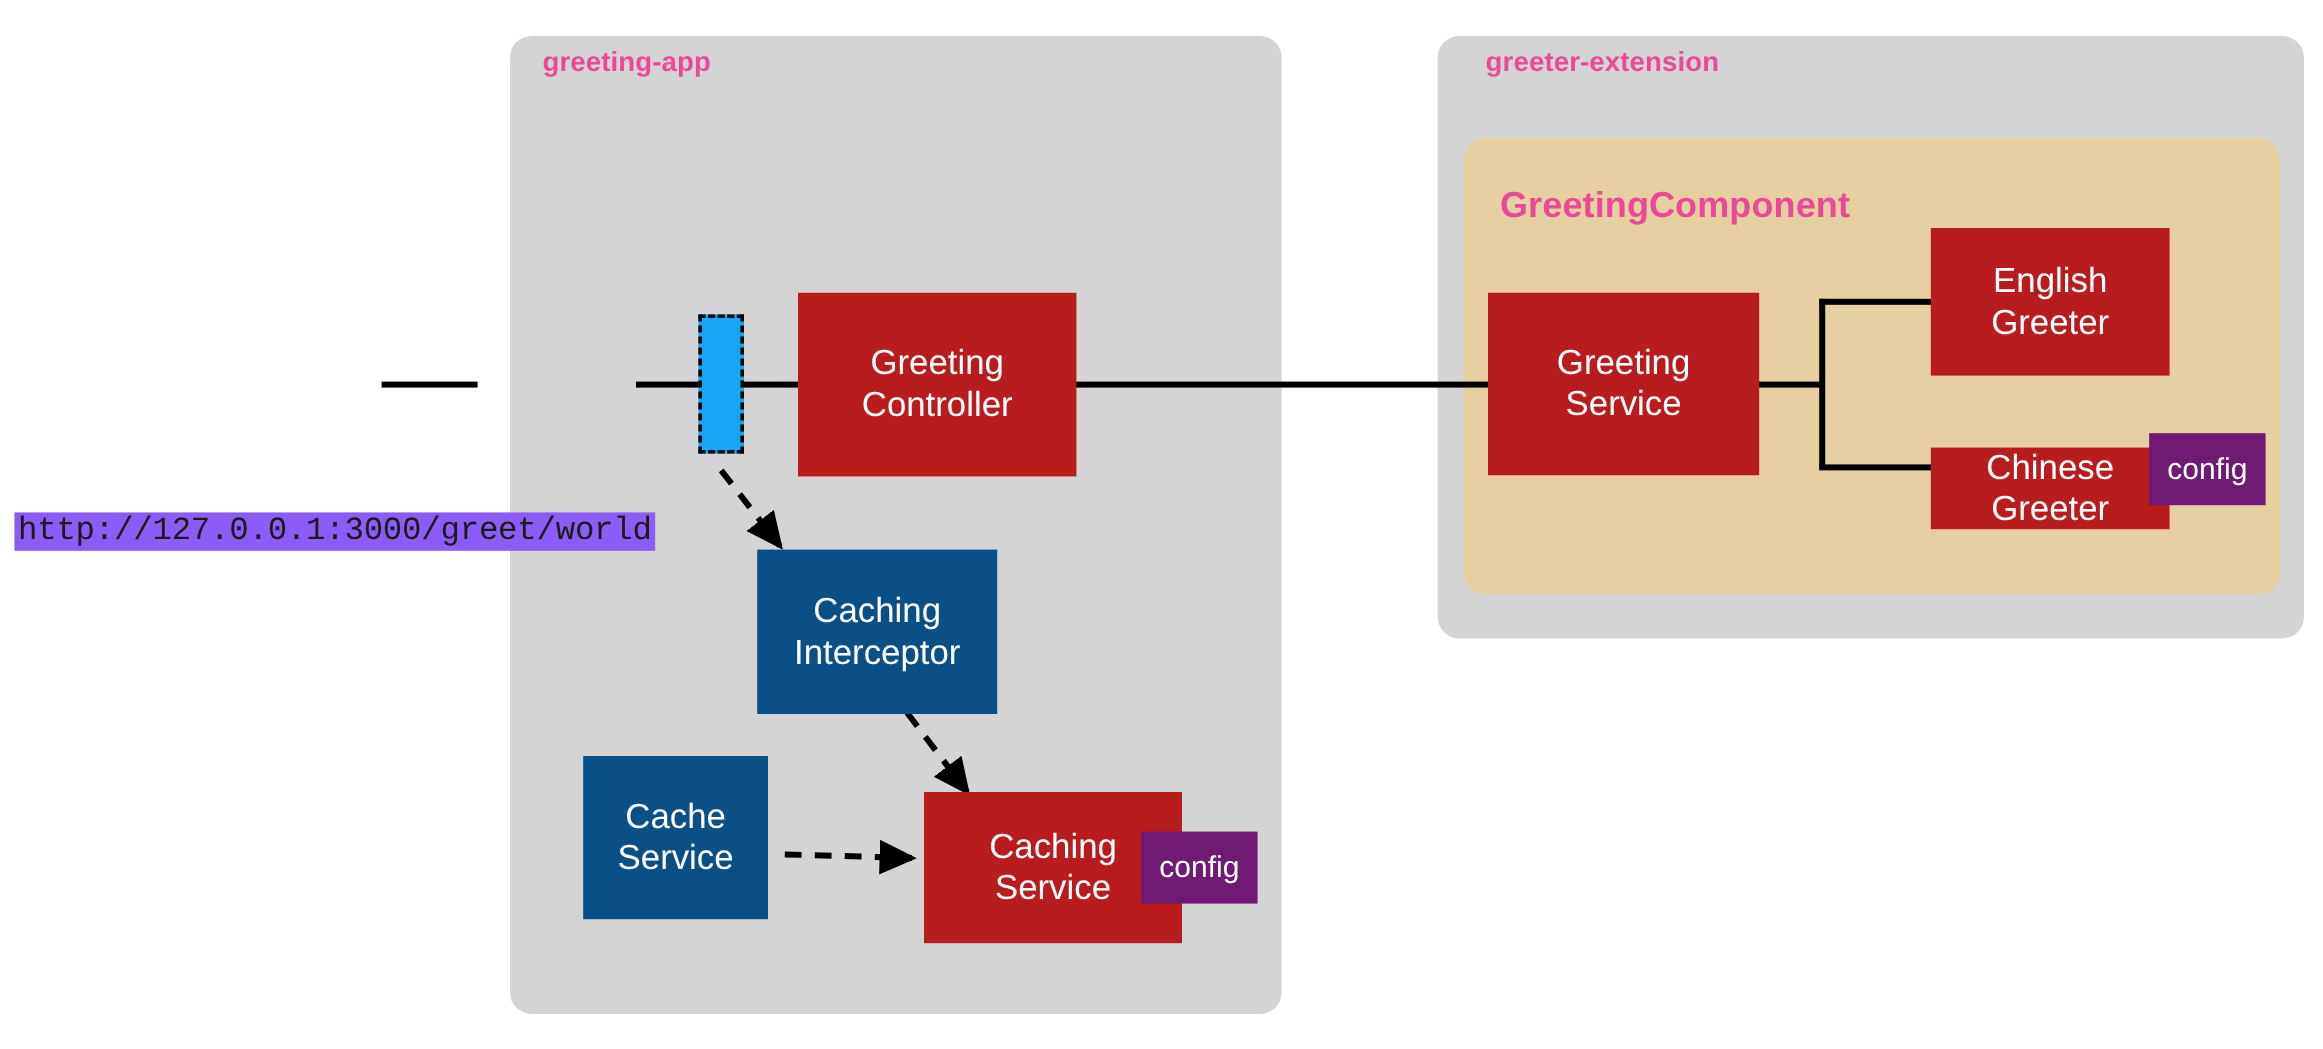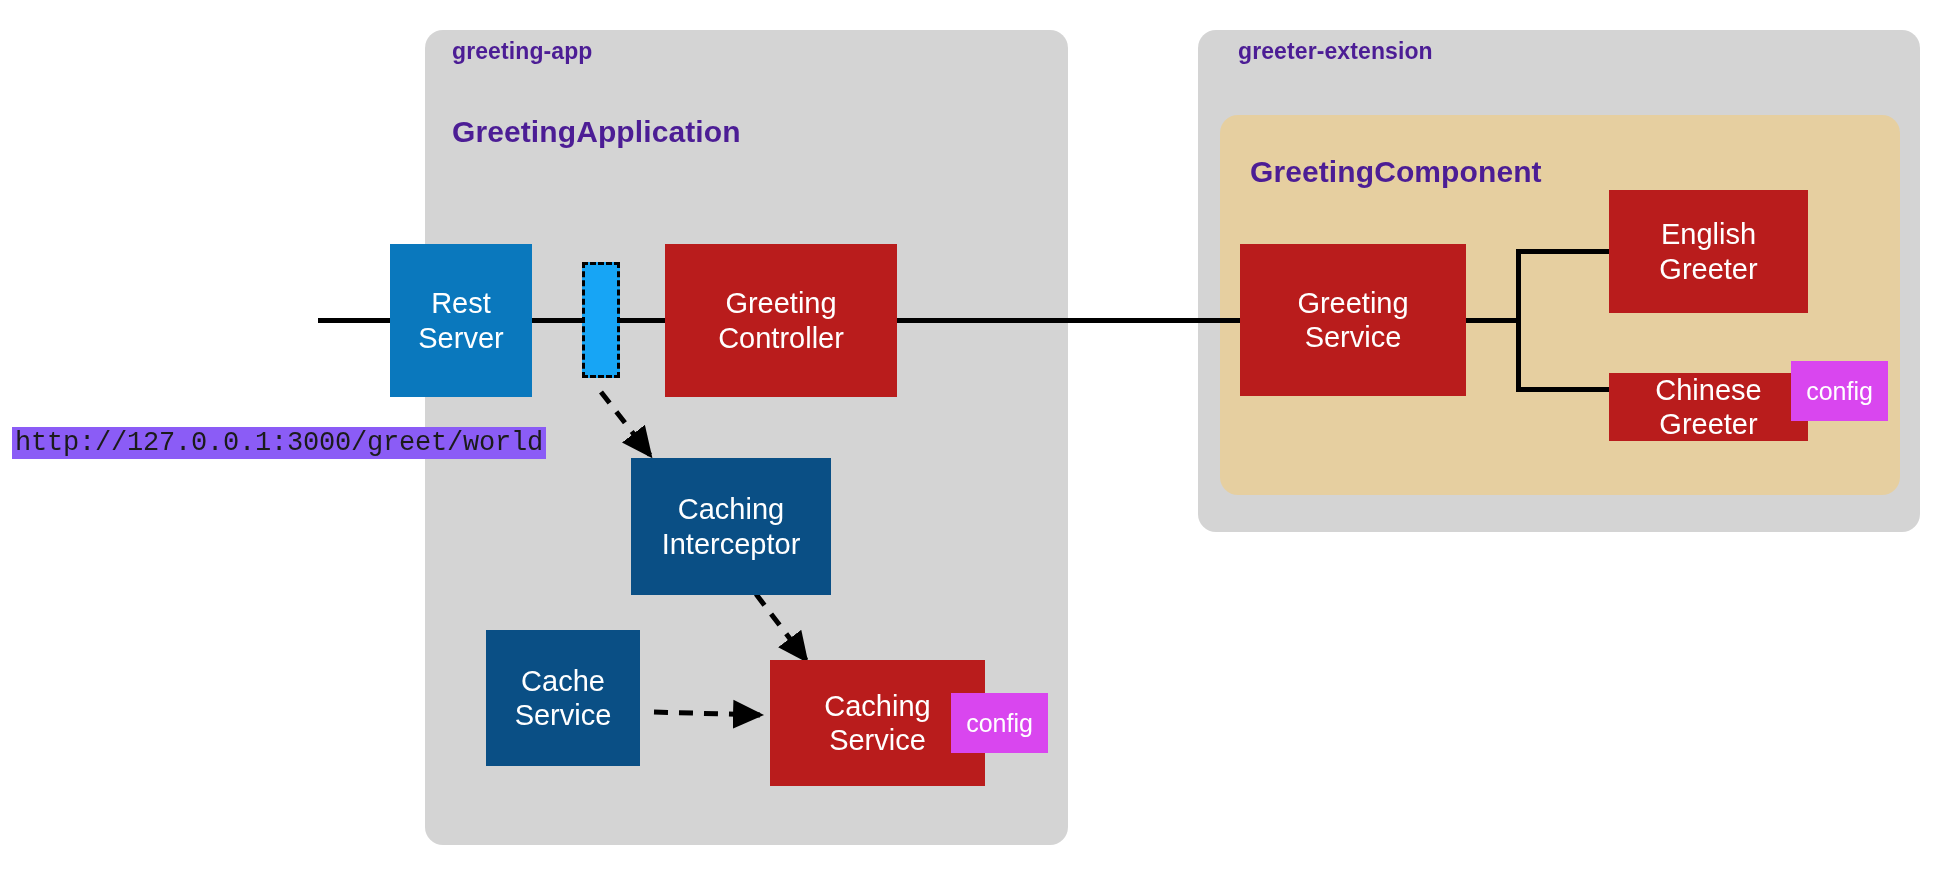--- a/index.html
+++ b/index.html
@@ -6,36 +6,36 @@
   body{width:1936px;height:874px;position:relative;overflow:hidden;
        font-family:"Liberation Sans","DejaVu Sans",sans-serif;}
 
   .stage{position:absolute;left:0;top:0;width:1936px;height:874px;}
 
   
   .container{position:absolute;border-radius:18px;}
   .c-grey{background:#d4d4d4;}
   .c-tan{background:#e6cfa0;}
 
-  .container-title{position:absolute;font-weight:bold;color:#4c1d95;
+  .container-title{position:absolute;font-weight:bold;color:#ec4899;
        white-space:nowrap;letter-spacing:.1px;}
   .t-small{font-size:23px;}
   .t-big{font-size:30px;}
 
   
   .node{position:absolute;display:flex;align-items:center;justify-content:center;
         text-align:center;color:#ffffff;line-height:1.18;font-size:29px;
         box-sizing:border-box;padding:4px 6px;}
   .n-magenta{background:#9b1b61;}
   .n-blue{background:#0a78bd;}
   .n-teal{background:#b91c1c;}
   .n-navy{background:#0a4f85;}
 
   .badge{position:absolute;display:flex;align-items:center;justify-content:center;
-        background:#d946ef;color:#ffffff;font-size:25px;}
+        background:#701a75;color:#ffffff;font-size:25px;}
 
   .seqbox{position:absolute;background:#17a5f5;border:3px dashed #000;
         box-sizing:border-box;}
 
   
   .urlchip{position:absolute;background:#8b5cf6;color:#1b1b1b;
         font-family:"Liberation Mono","DejaVu Sans Mono",monospace;
         font-size:27px;letter-spacing:-0.2px;white-space:nowrap;padding:1px 3px;}
 
   
@@ -46,21 +46,20 @@
   svg.overlay{position:absolute;left:0;top:0;width:1936px;height:874px;
         pointer-events:none;overflow:visible;}
 </style>
 </head>
 <body>
 
 <div class="stage">
 
   <div class="container c-grey" style="left:425px;top:30px;width:643px;height:815px;"></div>
   <div class="container-title t-small" style="left:452px;top:38px;">greeting-app</div>
-  <div class="container-title t-big" style="left:452px;top:115px;">GreetingApplication</div>
 
   <div class="container c-grey" style="left:1198px;top:30px;width:722px;height:502px;"></div>
   <div class="container-title t-small" style="left:1238px;top:38px;">greeter-extension</div>
   <div class="container c-tan" style="left:1220px;top:115px;width:680px;height:380px;"></div>
   <div class="container-title t-big" style="left:1250px;top:155px;">GreetingComponent</div>
 
   <div class="ln ln-h" style="left:318px;top:318px;width:80px;"></div>
 
   <div class="ln ln-h" style="left:530px;top:318px;width:145px;"></div>
 
@@ -76,26 +75,20 @@
       <marker id="ah" markerWidth="7" markerHeight="7" refX="5.4" refY="3.2" orient="auto" markerUnits="strokeWidth">
         <path d="M0,0.3 L6.2,3.2 L0,6.1 z" fill="#000"></path>
       </marker>
     </defs>
     <path d="M 601,392 L 650,455" stroke="#000" stroke-width="5" fill="none" stroke-dasharray="14,11" marker-end="url(#ah)"></path>
     <path d="M 756,594 L 806,660" stroke="#000" stroke-width="5" fill="none" stroke-dasharray="14,11" marker-end="url(#ah)"></path>
     <path d="M 654,712 L 760,715" stroke="#000" stroke-width="5" fill="none" stroke-dasharray="14,11" marker-end="url(#ah)"></path>
   </svg>
 
 
-  <div class="node n-blue" style="left:390px;top:244px;width:142px;height:153px;">
-    <span>
-      <span>Rest</span><br>
-      <span>Server</span>
-    </span>
-  </div>
 
   <div class="seqbox" style="left:582px;top:262px;width:38px;height:116px;"></div>
 
   <div class="node n-teal" style="left:665px;top:244px;width:232px;height:153px;">
     <span>
       <span>Greeting</span><br>
       <span>Controller</span>
     </span>
   </div>
 

